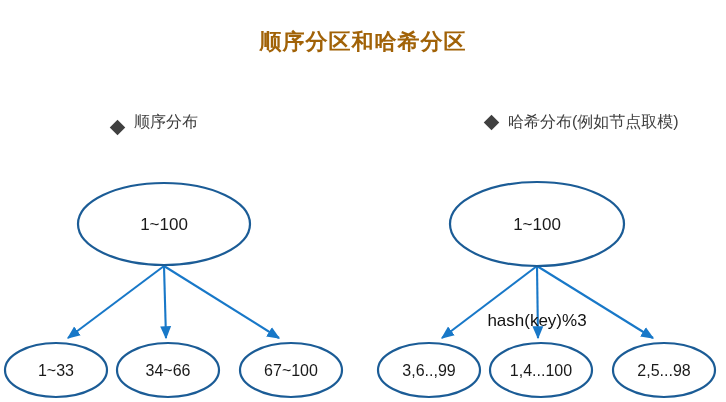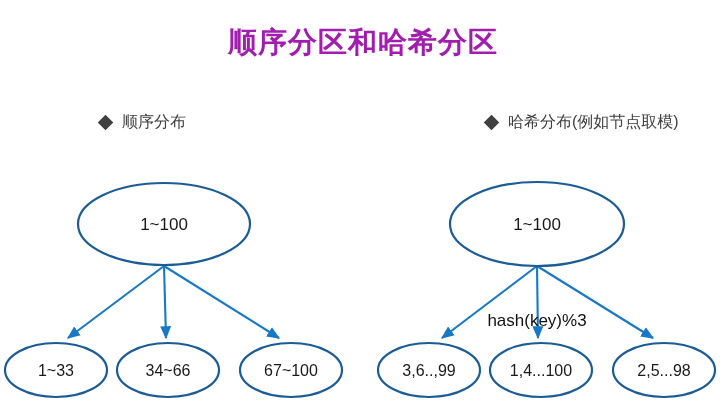--- a/index.html
+++ b/index.html
@@ -21,39 +21,39 @@
     height: 402px;
     background: #ffffff;
   }
   
   #slide-title {
     position: absolute;
     left: 0;
     top: 24px;
     width: 726px;
     text-align: center;
-    color: #a21caf;
-    font-size: 29px;
+    color: #a16207;
+    font-size: 22px;
     font-weight: bold;
     letter-spacing: 1px;
     line-height: 36px;
     white-space: nowrap;
   }
   
   .section-header {
     position: absolute;
     display: flex;
     align-items: center;
     gap: 11px;
     color: #404040;
     font-size: 16px;
     line-height: 22px;
     white-space: nowrap;
   }
-  .section-header.left  { left: 100px; top: 111px; }
+  .section-header.left  { left: 112px; top: 111px; align-items: flex-end; }
   .section-header.right { left: 486px; top: 111px; }
   .bullet-diamond {
     width: 11px;
     height: 11px;
     background: #404040;
     transform: rotate(45deg);
     flex: 0 0 auto;
   }
   
   #diagram {

